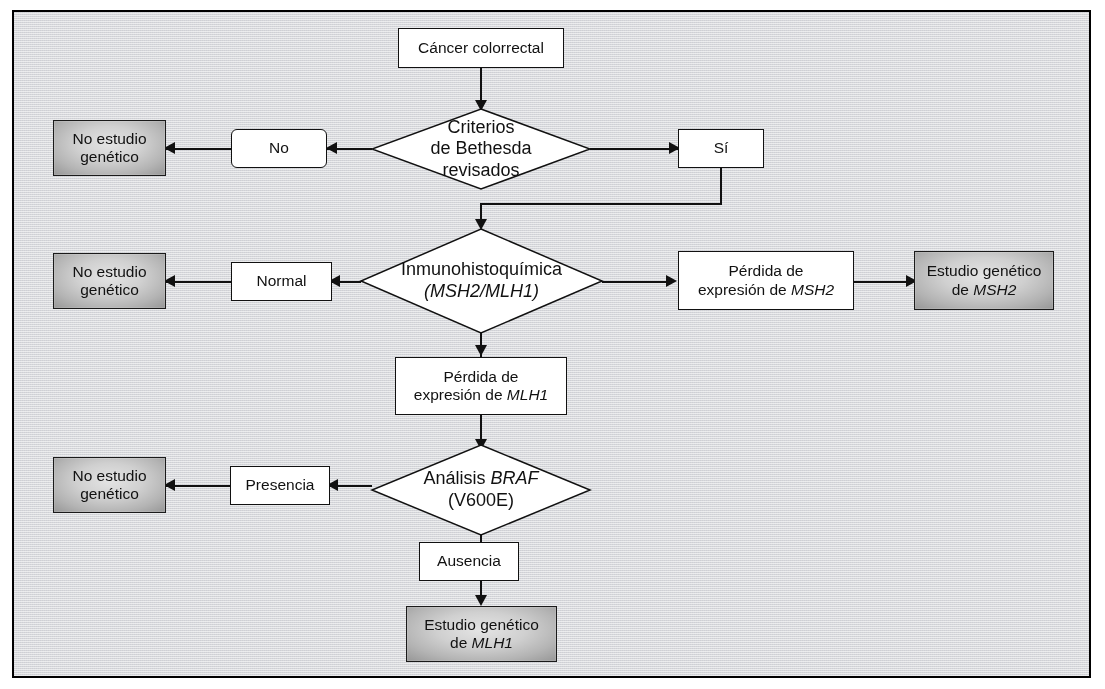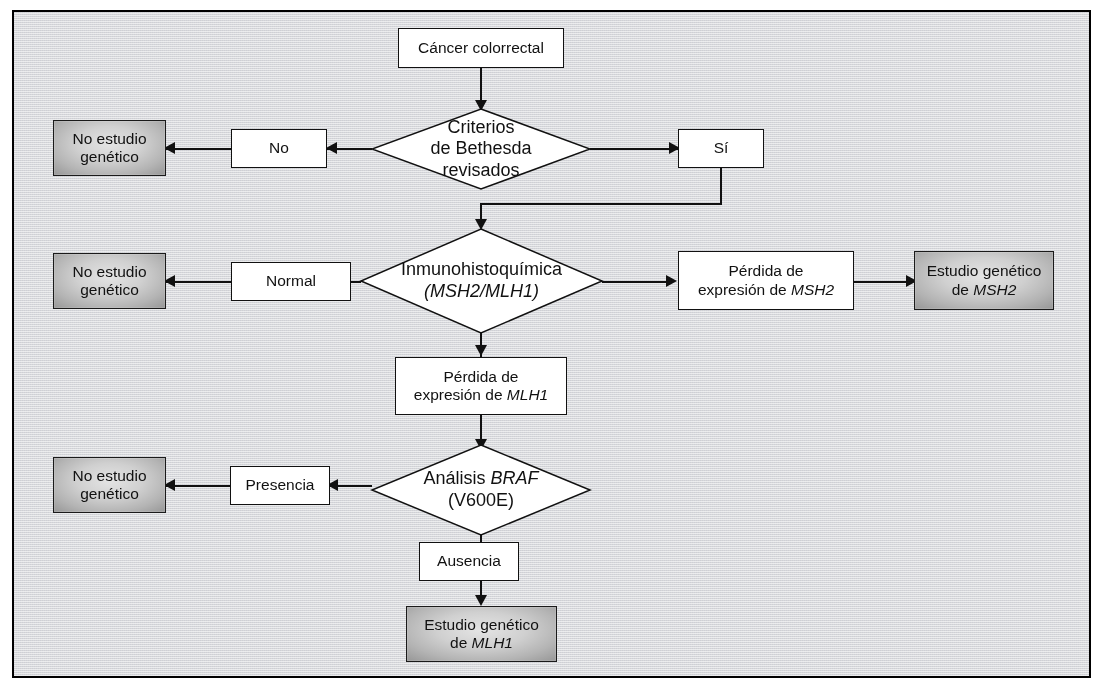--- a/index.html
+++ b/index.html
@@ -81,21 +81,21 @@
     <div class="dlabel">
       <div>Criterios</div>
       <div>de Bethesda</div>
       <div>revisados</div>
     </div>
   </div>
 
   <div class="ln hline" style="left:312px;top:136px;width:46px;"></div>
   <div class="arrow ar-left" style="left:312px;top:130px;"></div>
 
-  <div class="node box" style="left:217px;top:117px;width:96px;height:39px;">
+  <div class="node box" style="left:217px;top:117px;width:96px;height:39px;border-radius:6px;">
     <span>No</span>
   </div>
 
   <div class="ln hline" style="left:152px;top:136px;width:66px;"></div>
   <div class="arrow ar-left" style="left:150px;top:130px;"></div>
 
   <div class="node box shaded" style="left:39px;top:108px;width:113px;height:56px;">
     <div>
       <div>No estudio</div>
       <div>genético</div>
@@ -120,21 +120,21 @@
     </svg>
     <div class="dlabel">
       <div>Inmunohistoquímica</div>
       <div class="it">(MSH2/MLH1)</div>
     </div>
   </div>
 
   <div class="ln hline" style="left:317px;top:269px;width:30px;"></div>
   <div class="arrow ar-left" style="left:315px;top:263px;"></div>
 
-  <div class="node box" style="left:217px;top:250px;width:120px;height:39px;">
+  <div class="node box" style="left:217px;top:250px;width:101px;height:39px;">
     <span>Normal</span>
   </div>
 
   <div class="ln hline" style="left:152px;top:269px;width:66px;"></div>
   <div class="arrow ar-left" style="left:150px;top:263px;"></div>
 
   <div class="node box shaded" style="left:39px;top:241px;width:113px;height:56px;">
     <div>
       <div>No estudio</div>
       <div>genético</div>

